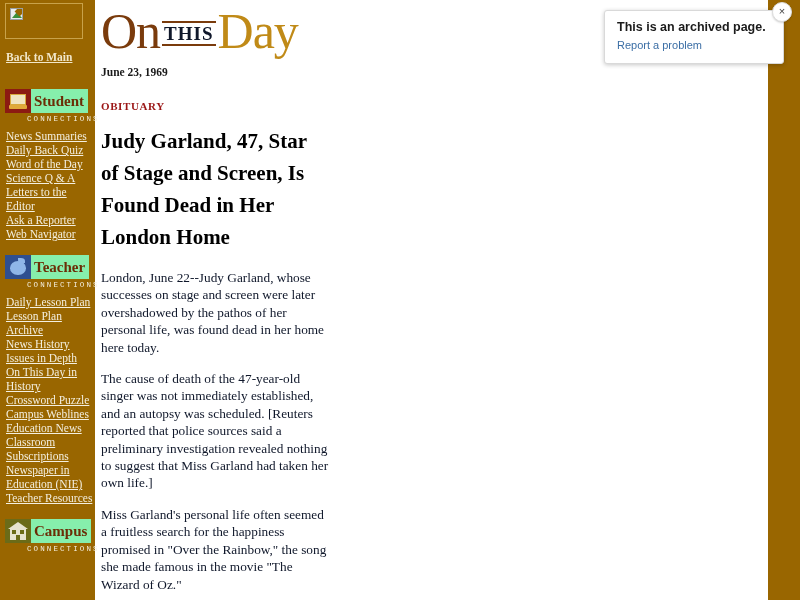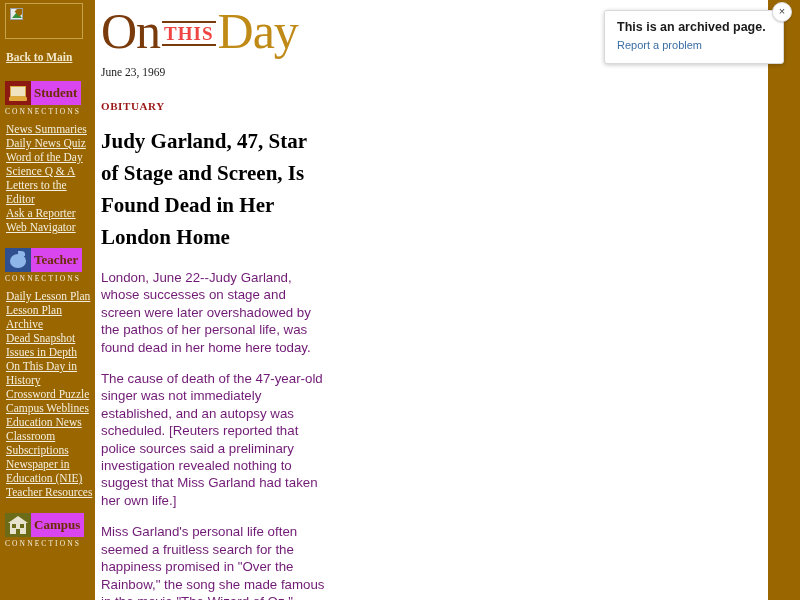--- a/index.html
+++ b/index.html
@@ -68,54 +68,55 @@
     content: "";
     position: absolute;
     right: -1px; top: -1px;
     width: 7px; height: 7px;
     background: #996600;
     transform: rotate(45deg);
     transform-origin: center;
   }
 
   .back-to-main {
-    margin: 12px 0 4px 6px;
+    margin: 12px 0 12px 6px;
     font-size: 11.5px;
     font-weight: bold;
     color: #f2e7c9;
     text-decoration: underline;
     display: inline-block;
     cursor: pointer;
     font-family: "Liberation Serif", serif;
   }
 
   .logo-block { margin: 14px 0 0 5px; position: relative; }
   .logo-row { display: flex; align-items: stretch; height: 24px; }
   .logo-icon {
     width: 26px; height: 24px;
     position: relative;
     flex: 0 0 26px;
   }
   .logo-word {
-    background: #d946ef;
+    background: #86efac;
     color: #6b2d06;
     font-family: "Liberation Serif", serif;
-    font-size: 13px;
+    font-size: 15px;
     font-weight: bold;
     line-height: 24px;
     padding: 0 4px 4px 3px;
     white-space: nowrap;
   }
   .logo-sub {
     margin-top: 2px;
-    font-family: Liberation Serif, serif;
+    font-family: Liberation Mono, monospace;
     font-size: 7.5px;
     letter-spacing: 2.1px;
     color: #f4efdf;
     white-space: nowrap;
+    margin-left: 22px;
   }
 
   
   .icon-student { background: #8c1a12; }
   .icon-student .scr {
     position: absolute; left: 5px; top: 5px;
     width: 16px; height: 11px;
     background: #f0e4c0;
     border: 1px solid #d8a93c;
     box-sizing: border-box;
@@ -188,39 +189,39 @@
     font-size: 50px;
     color: #7a3b0c;
     letter-spacing: -1px;
   }
   .mh-this {
     display: inline-block;
     font-family: "Liberation Serif", serif;
     font-size: 19px;
     font-weight: bold;
     letter-spacing: 1px;
-    color: #ef4444;
+    color: #0f172a;
     border-top: 2px solid #7a3b0c;
     border-bottom: 2px solid #7a3b0c;
     padding: 1px 2px;
     margin: 0 2px;
     vertical-align: 8px;
   }
   .mh-day {
     font-family: "Liberation Serif", serif;
     font-size: 50px;
     color: #c08a17;
     letter-spacing: -1px;
   }
 
   .pub-date {
     margin: 10px 0 0 6px;
     font-family: "Liberation Serif", serif;
     font-size: 11.5px;
-    font-weight: normal;
+    font-weight: bold;
     color: #1a1a1a;
   }
 
   .kicker {
     margin: 22px 8px 0 6px;
     font-family: "Liberation Serif", serif;
     font-size: 11px;
     font-weight: bold;
     letter-spacing: 0.6px;
     color: #9b1616;
@@ -241,24 +242,24 @@
     width: 240px;
     font-family: "Liberation Serif", serif;
     font-size: 11px;
     font-weight: bold;
     color: #111111;
   }
 
   .article-body { margin: 16px 0 0 6px; width: 228px; }
   .article-body p {
     margin: 0 0 14px 0;
-    font-family: Liberation Sans, sans-serif;
+    font-family: Liberation Serif, serif;
     font-size: 13.3px;
     line-height: 17.4px;
-    color: #701a75;
+    color: #0f172a;
   }
 
   
   #archived-banner {
     position: absolute;
     right: 16px;
     top: 10px;
     width: 180px;
     background: #ffffff;
     border: 1px solid #d9d9d9;
@@ -340,21 +341,21 @@
           <div class="scr"></div>
             <div class="base"></div>
         </div>
         <div class="logo-word">Student</div>
       </div>
       <div class="logo-sub">CONNECTIONS</div>
     </div>
 
     <div class="link-list">
       <a class="side-link">News Summaries</a>
-      <a class="side-link">Daily News Quiz</a>
+      <a class="side-link">Daily Back Quiz</a>
       <a class="side-link">Word of the Day</a>
       <a class="side-link">Science Q &amp; A</a>
       <a class="side-link">Letters to the Editor</a>
       <a class="side-link">Ask a Reporter</a>
       <a class="side-link">Web Navigator</a>
     </div>
 
     
     <div class="logo-block">
       <div class="logo-row">
@@ -363,21 +364,21 @@
             <div class="apple"></div>
         </div>
         <div class="logo-word">Teacher</div>
       </div>
       <div class="logo-sub">CONNECTIONS</div>
     </div>
 
     <div class="link-list">
       <a class="side-link">Daily Lesson Plan</a>
       <a class="side-link">Lesson Plan Archive</a>
-      <a class="side-link">Dead Snapshot</a>
+      <a class="side-link">News History</a>
       <a class="side-link">Issues in Depth</a>
       <a class="side-link">On This Day in History</a>
       <a class="side-link">Crossword Puzzle</a>
       <a class="side-link">Campus Weblines</a>
       <a class="side-link">Education News</a>
       <a class="side-link">Classroom Subscriptions</a>
       <a class="side-link">Newspaper in Education (NIE) Teacher Resources</a>
     </div>
 
     

